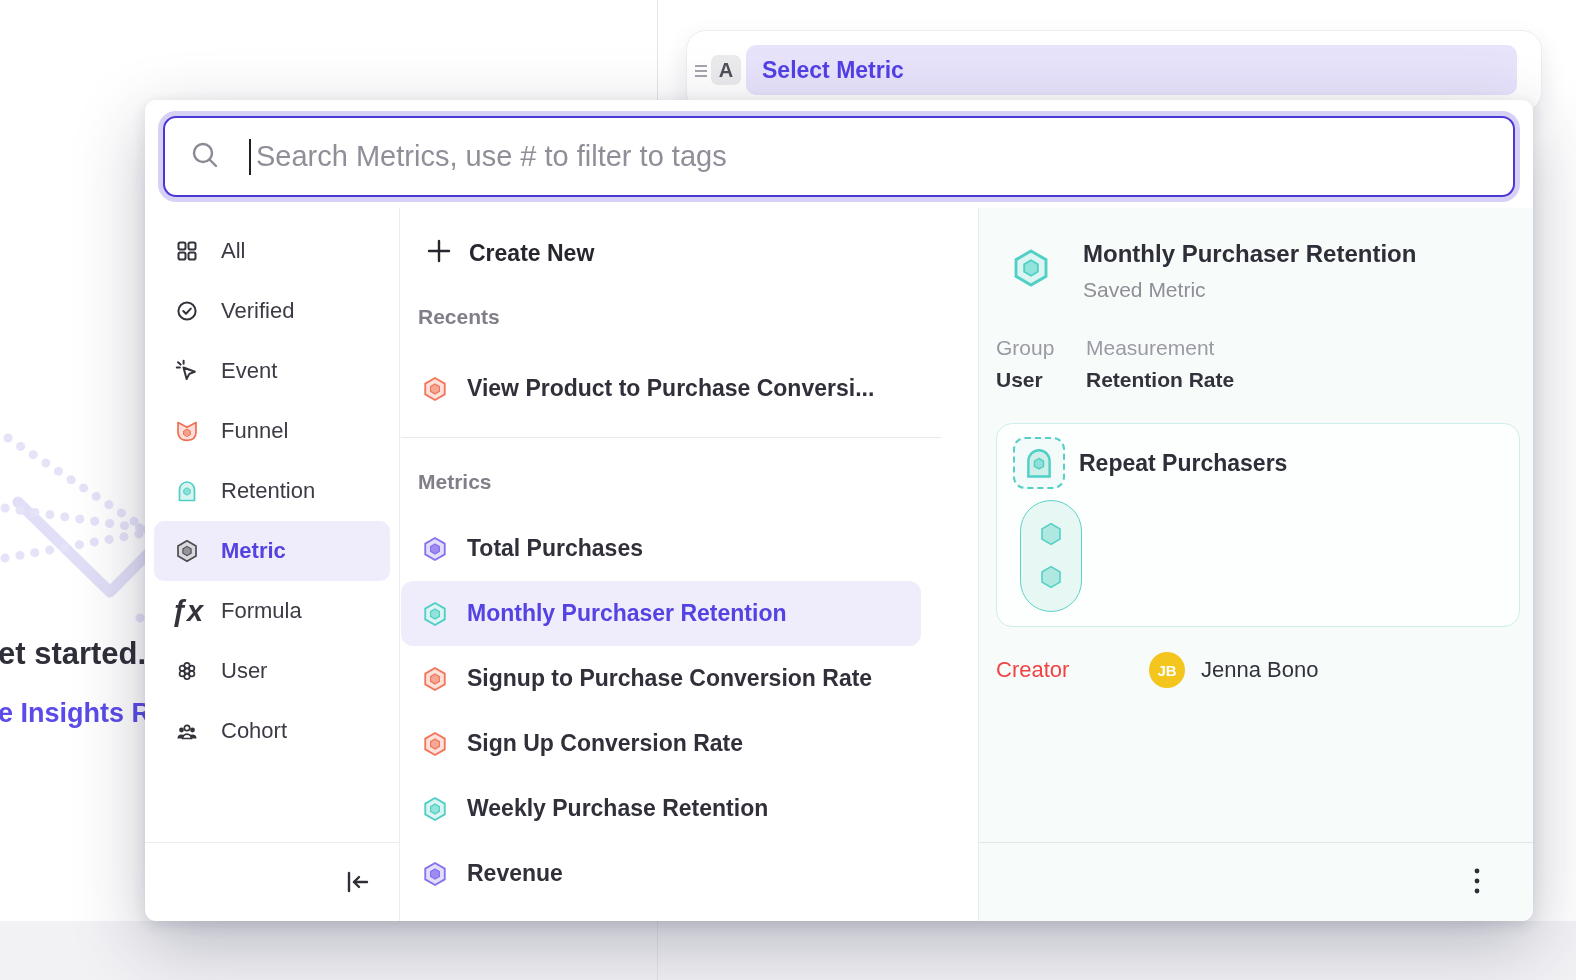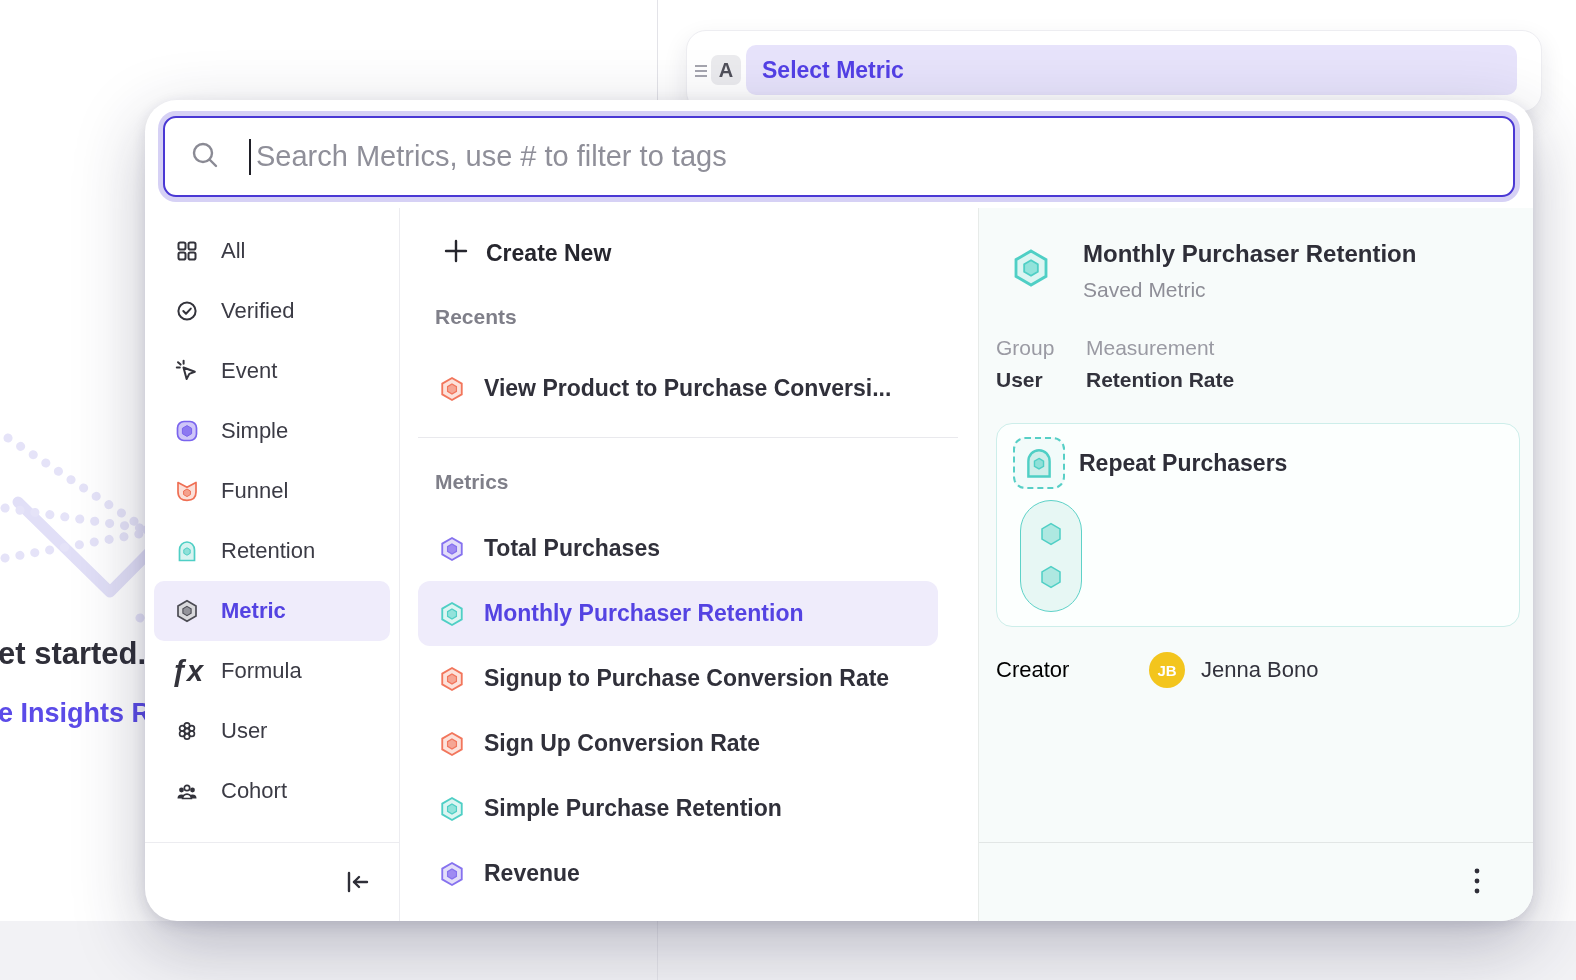--- a/index.html
+++ b/index.html
@@ -17,36 +17,36 @@
   .metric-bar{position:absolute;left:686px;top:30px;width:854px;height:80px;background:#fff;border:1px solid #ededf1;
     border-radius:20px;box-shadow:0 10px 24px rgba(30,30,60,.10);z-index:3;}
   .mb-handle{position:absolute;left:6px;top:28px;}
   .mb-badge{position:absolute;left:24px;top:24px;width:30px;height:30px;border-radius:7px;background:#ebebee;
     color:#50505a;font-size:20px;font-weight:700;display:flex;align-items:center;justify-content:center;}
   .mb-pill{position:absolute;left:59px;top:14px;width:771px;height:50px;border-radius:10px;background:#e7e3fb;
     display:flex;align-items:center;padding-left:16px;box-sizing:border-box;}
   .mb-pill-label{font-size:23px;font-weight:700;color:#5340e6;}
 
   
-  .modal{position:absolute;left:145px;top:100px;width:1388px;height:821px;background:#fff;border-radius:32px;
+  .modal{position:absolute;left:145px;top:100px;width:1388px;height:821px;background:#fff;border-radius:11px;
     box-shadow:0 24px 70px rgba(35,35,70,.28),0 4px 14px rgba(35,35,70,.12);z-index:10;overflow:hidden;}
 
   
   .search-ring{position:absolute;left:13px;top:11px;width:1362px;height:91px;background:#d6d1f5;border-radius:18px;
     padding:5px;box-sizing:border-box;}
   .search-box{width:100%;height:100%;background:#fff;border:2px solid #4a38d4;border-radius:13px;box-sizing:border-box;
     display:flex;align-items:center;padding:0 20px 0 24px;}
   .search-caret{width:2px;height:36px;background:#1f1f27;margin-left:28px;}
   .search-box input{flex:1;border:none;outline:none;font-family:inherit;font-size:29px;color:#2f2f39;margin-left:3px;background:transparent;}
   .search-box input::placeholder{color:#8f8f99;opacity:1;}
 
   
   .columns{position:absolute;left:0;top:108px;width:1240px;height:713px;padding-left:32px;}
   .col-side{position:absolute;left:0;top:0;width:255px;height:713px;border-right:1px solid #ececf0;box-sizing:border-box;}
-  .col-mid{position:absolute;left:255px;top:0;width:578px;height:713px;}
+  .col-mid{position:absolute;left:238px;top:0;width:578px;height:713px;}
   .col-right{position:absolute;left:833px;top:0;width:555px;height:713px;background:#f7fbfa;border-left:1px solid #e7ebe9;box-sizing:border-box;}
 
   
   .side-items{position:absolute;left:0;top:13px;right:0;}
   .srow{display:flex;align-items:center;height:60px;margin:0 9px;padding-left:21px;border-radius:10px;cursor:pointer;}
   .srow .s-ic{width:24px;height:24px;flex:0 0 24px;display:flex;align-items:center;justify-content:center;}
   .srow .s-lb{margin-left:22px;font-size:22px;font-weight:500;color:#3b3b45;white-space:nowrap;}
   .srow.selected{background:#efecfb;}
   .srow.selected .s-lb{color:#5443e2;font-weight:600;}
   .formula-glyph{font-size:29px;font-weight:600;font-style:italic;color:#33333b;line-height:1;}
@@ -78,21 +78,21 @@
     border-radius:16px;box-sizing:border-box;}
   .dc-dashicon{position:absolute;left:16px;top:13px;width:52px;height:52px;border:2px dashed #57cfc6;border-radius:12px;
     box-sizing:border-box;display:flex;align-items:center;justify-content:center;background:#f2fbfa;}
   .dc-title{position:absolute;left:82px;top:0;height:78px;line-height:78px;font-size:23px;font-weight:700;color:#2e2e38;}
   .dc-pill{position:absolute;left:23px;top:76px;width:62px;height:112px;border:1.5px solid #5ed2c8;border-radius:31px;
     background:#e7f7f4;box-sizing:border-box;}
   .dc-pill svg{position:absolute;left:17px;}
   .dc-steps{position:absolute;left:102px;top:94px;font-size:22px;color:#32323c;line-height:41px;}
   .dc-steps b{font-weight:700;}
   .dc-then{color:#b2b2ba;font-weight:400;}
-  .d-creator-lb{position:absolute;left:17px;top:444px;height:36px;line-height:36px;font-size:22px;color:#000000;}
+  .d-creator-lb{position:absolute;left:17px;top:444px;height:36px;line-height:36px;font-size:22px;color:#ef4444;}
   .d-avatar{position:absolute;left:170px;top:444px;width:36px;height:36px;border-radius:50%;background:#f3c51d;color:#fff;
     font-size:15px;font-weight:700;display:flex;align-items:center;justify-content:center;}
   .d-creator-name{position:absolute;left:222px;top:444px;height:36px;line-height:36px;font-size:22px;color:#32323c;}
   .d-footer{position:absolute;left:0;top:634px;width:555px;height:79px;border-top:1px solid #e2e6e5;box-sizing:border-box;}
   .kebab-btn{position:absolute;right:40px;top:22px;width:34px;height:34px;display:flex;align-items:center;justify-content:center;cursor:pointer;}
 
   
   .hex-purple .hx-o{fill:#e3def9;stroke:#8672ef;}
   .hex-purple .hx-i{fill:#9f8bf2;stroke:#8672ef;}
   .hex-teal .hx-o{fill:#ddf5f2;stroke:#4fcfc5;}
@@ -181,29 +181,20 @@
                 <line x1="3" y1="3.2" x2="5.6" y2="5.6" stroke="#33333b" stroke-width="2" stroke-linecap="round"></line>
                 <line x1="8.6" y1="1.8" x2="8.6" y2="4.8" stroke="#33333b" stroke-width="2" stroke-linecap="round"></line>
                 <line x1="1.8" y1="8.6" x2="4.8" y2="8.6" stroke="#33333b" stroke-width="2" stroke-linecap="round"></line>
               </svg>
             </span>
             <span class="s-lb">Event</span>
           </div>
           <div class="srow">
             <span class="s-ic">
               <svg width="24" height="24" viewBox="0 0 24 24">
-                <rect x="2.5" y="2.5" width="19" height="19" rx="6.5" fill="#cfc6f8" stroke="#7a64ee" stroke-width="1.7"></rect>
-                <path d="M12 6.6 L16.6 9.3 V14.7 L12 17.4 L7.4 14.7 V9.3 Z" fill="#8d78f1" stroke="#7a64ee" stroke-width="1"></path>
-              </svg>
-            </span>
-            <span class="s-lb">Simple</span>
-          </div>
-          <div class="srow">
-            <span class="s-ic">
-              <svg width="24" height="24" viewBox="0 0 24 24">
                 <path d="M3 3.5 L12 8.2 L21 3.5 V13 C21 18.6 17.2 21.3 12 21.3 C6.8 21.3 3 18.6 3 13 Z" fill="#fbe0d9" stroke="#ef6f54" stroke-width="1.7" stroke-linejoin="round"></path>
                 <path d="M12 10 L15.4 12 V15.6 L12 17.6 L8.6 15.6 V12 Z" fill="#f4a18d" stroke="#ef6f54" stroke-width="1"></path>
               </svg>
             </span>
             <span class="s-lb">Funnel</span>
           </div>
           <div class="srow">
             <span class="s-ic">
               <svg width="24" height="24" viewBox="0 0 24 24">
                 <path d="M4.5 21.5 V11 C4.5 6.3 7.8 3 12 3 C16.2 3 19.5 6.3 19.5 11 V21.5 Z" fill="#d8f3f0" stroke="#4fcfc5" stroke-width="1.7"></path>
@@ -320,21 +311,21 @@
               <path class="hx-o" d="M12 1.8 L21 7 V17 L12 22.2 L3 17 V7 Z"></path>
                 <path class="hx-i" d="M12 7.4 L16.1 9.8 V14.2 L12 16.6 L7.9 14.2 V9.8 Z"></path>
             </svg>
             <span class="m-lb">Sign Up Conversion Rate</span>
           </div>
           <div class="mrow">
             <svg class="m-ic hex-teal" width="26" height="26" viewBox="0 0 24 24">
               <path class="hx-o" d="M12 1.8 L21 7 V17 L12 22.2 L3 17 V7 Z"></path>
                 <path class="hx-i" d="M12 7.4 L16.1 9.8 V14.2 L12 16.6 L7.9 14.2 V9.8 Z"></path>
             </svg>
-            <span class="m-lb">Simple Purchase Retention</span>
+            <span class="m-lb">Weekly Purchase Retention</span>
           </div>
           <div class="mrow">
             <svg class="m-ic hex-purple" width="26" height="26" viewBox="0 0 24 24">
               <path class="hx-o" d="M12 1.8 L21 7 V17 L12 22.2 L3 17 V7 Z"></path>
                 <path class="hx-i" d="M12 7.4 L16.1 9.8 V14.2 L12 16.6 L7.9 14.2 V9.8 Z"></path>
             </svg>
             <span class="m-lb">Revenue</span>
           </div>
         </div>
       </div>

